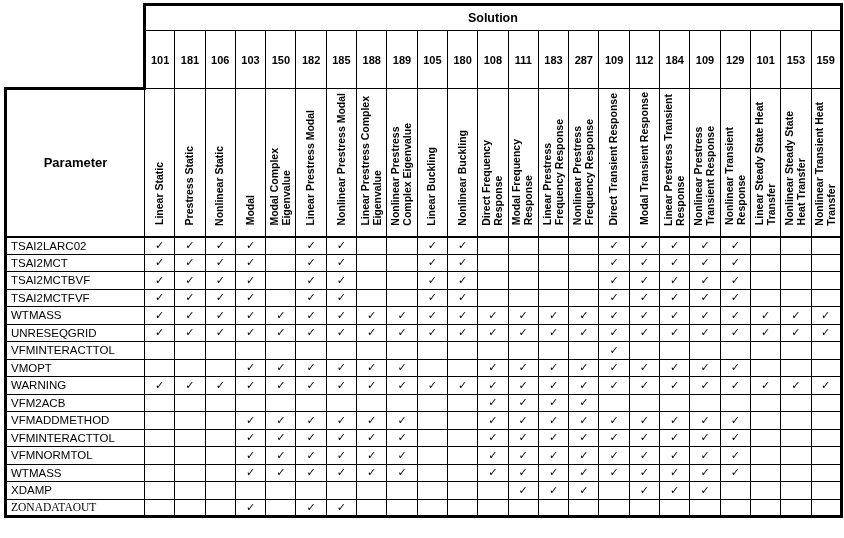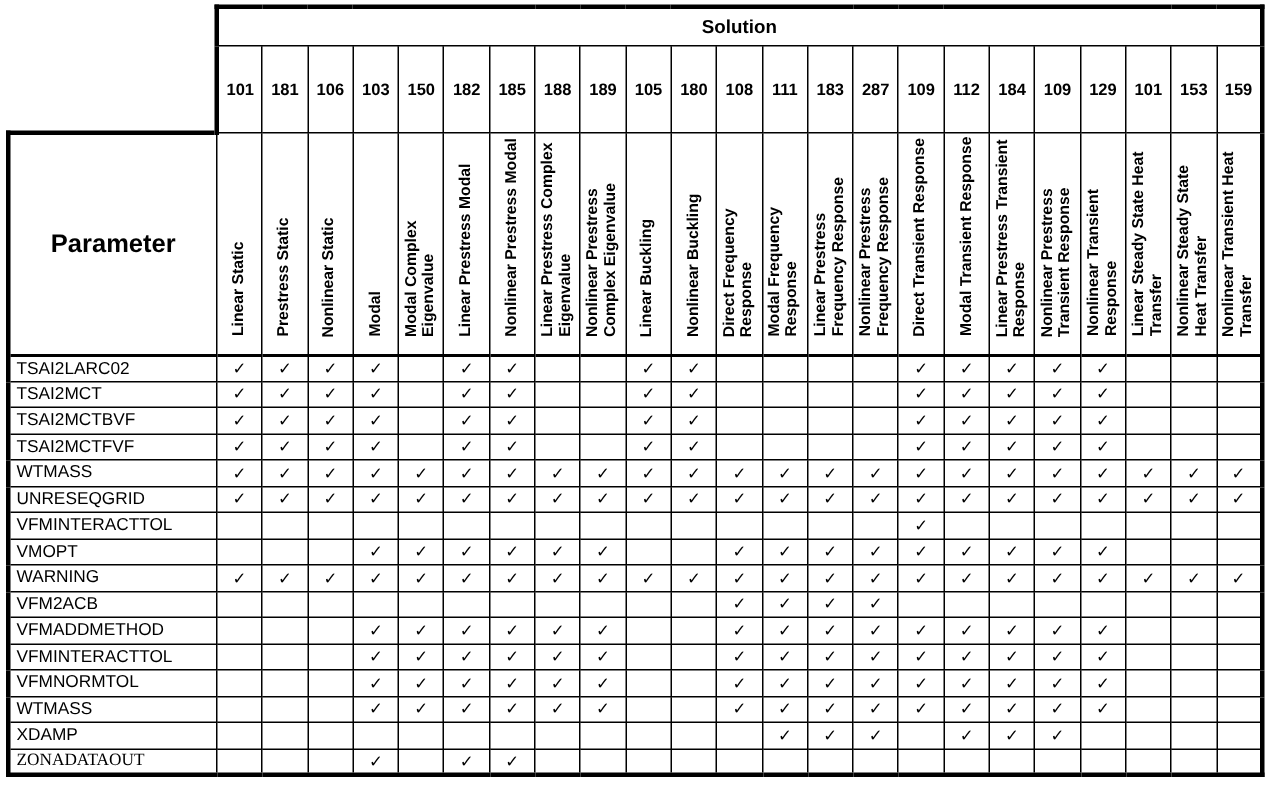--- a/index.html
+++ b/index.html
@@ -42,21 +42,21 @@
   }
   td.num.first  { border-left: 3px solid #000; }
   td.num.last   { border-right: 3px solid #000; }
 
   
   td.param-head {
     border-left: 3px solid #000;
     border-top: 3px solid #000;
     border-bottom: 2px solid #000;
     text-align: center; vertical-align: middle;
-    font-weight: bold; font-size: 17px;
+    font-weight: bold; font-size: 13px;
   }
 
   
   td.vhead {
     vertical-align: bottom; text-align: center;
     border-bottom: 2px solid #000;
     padding-bottom: 6px;
   }
   td.vhead.last { border-right: 3px solid #000; }
   .vtext {

